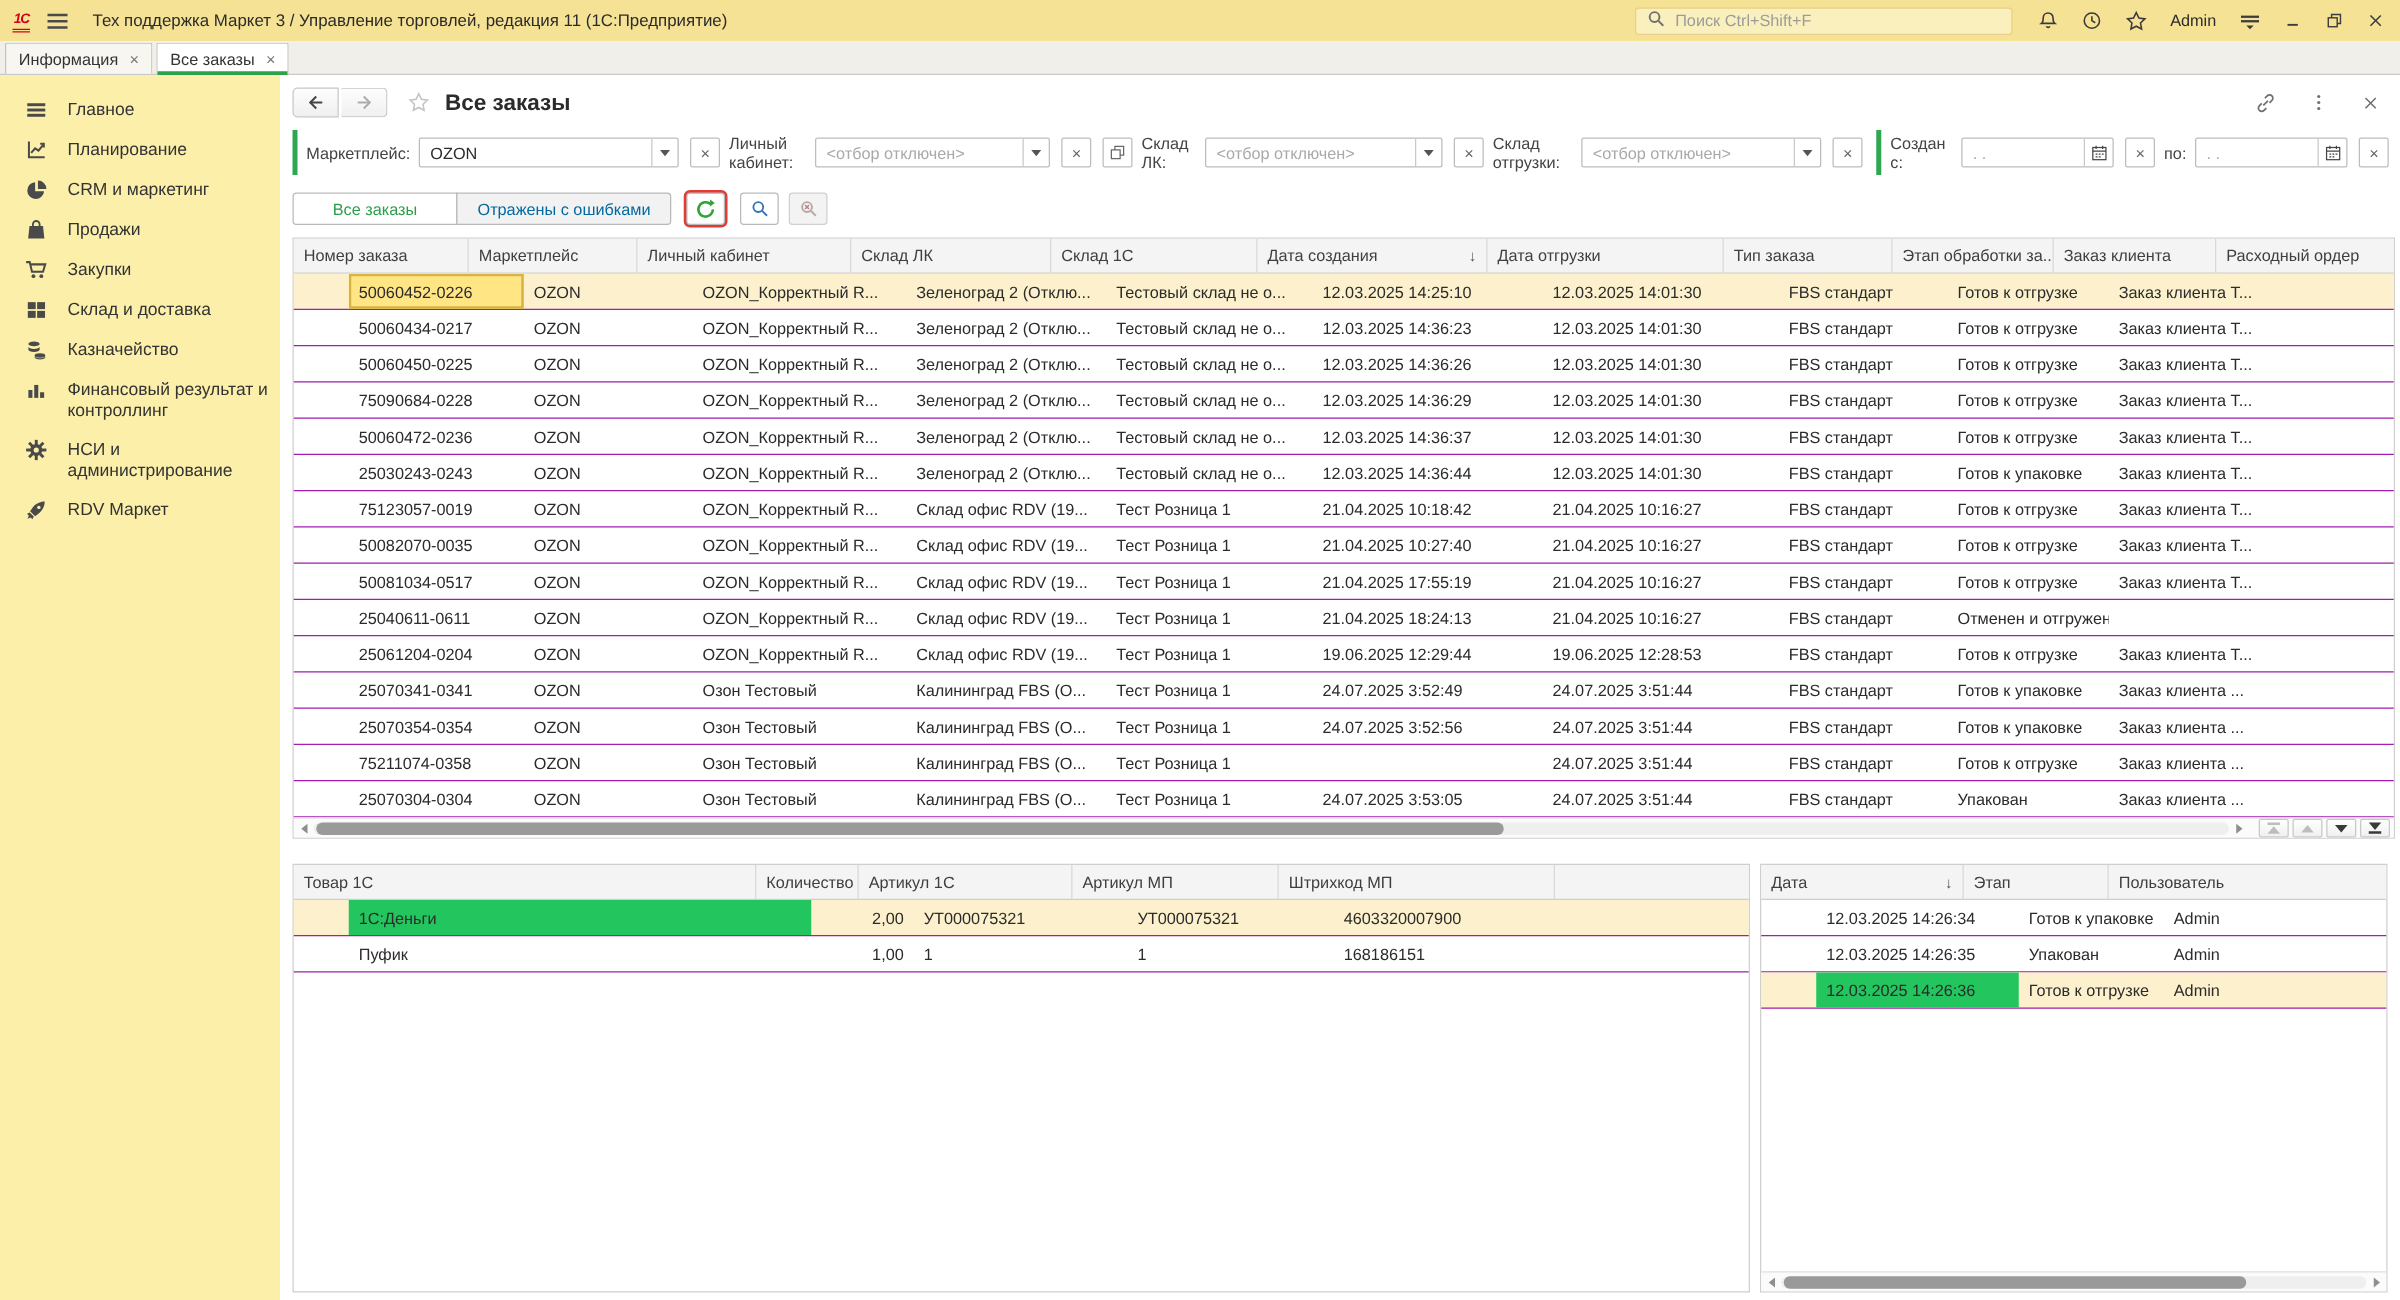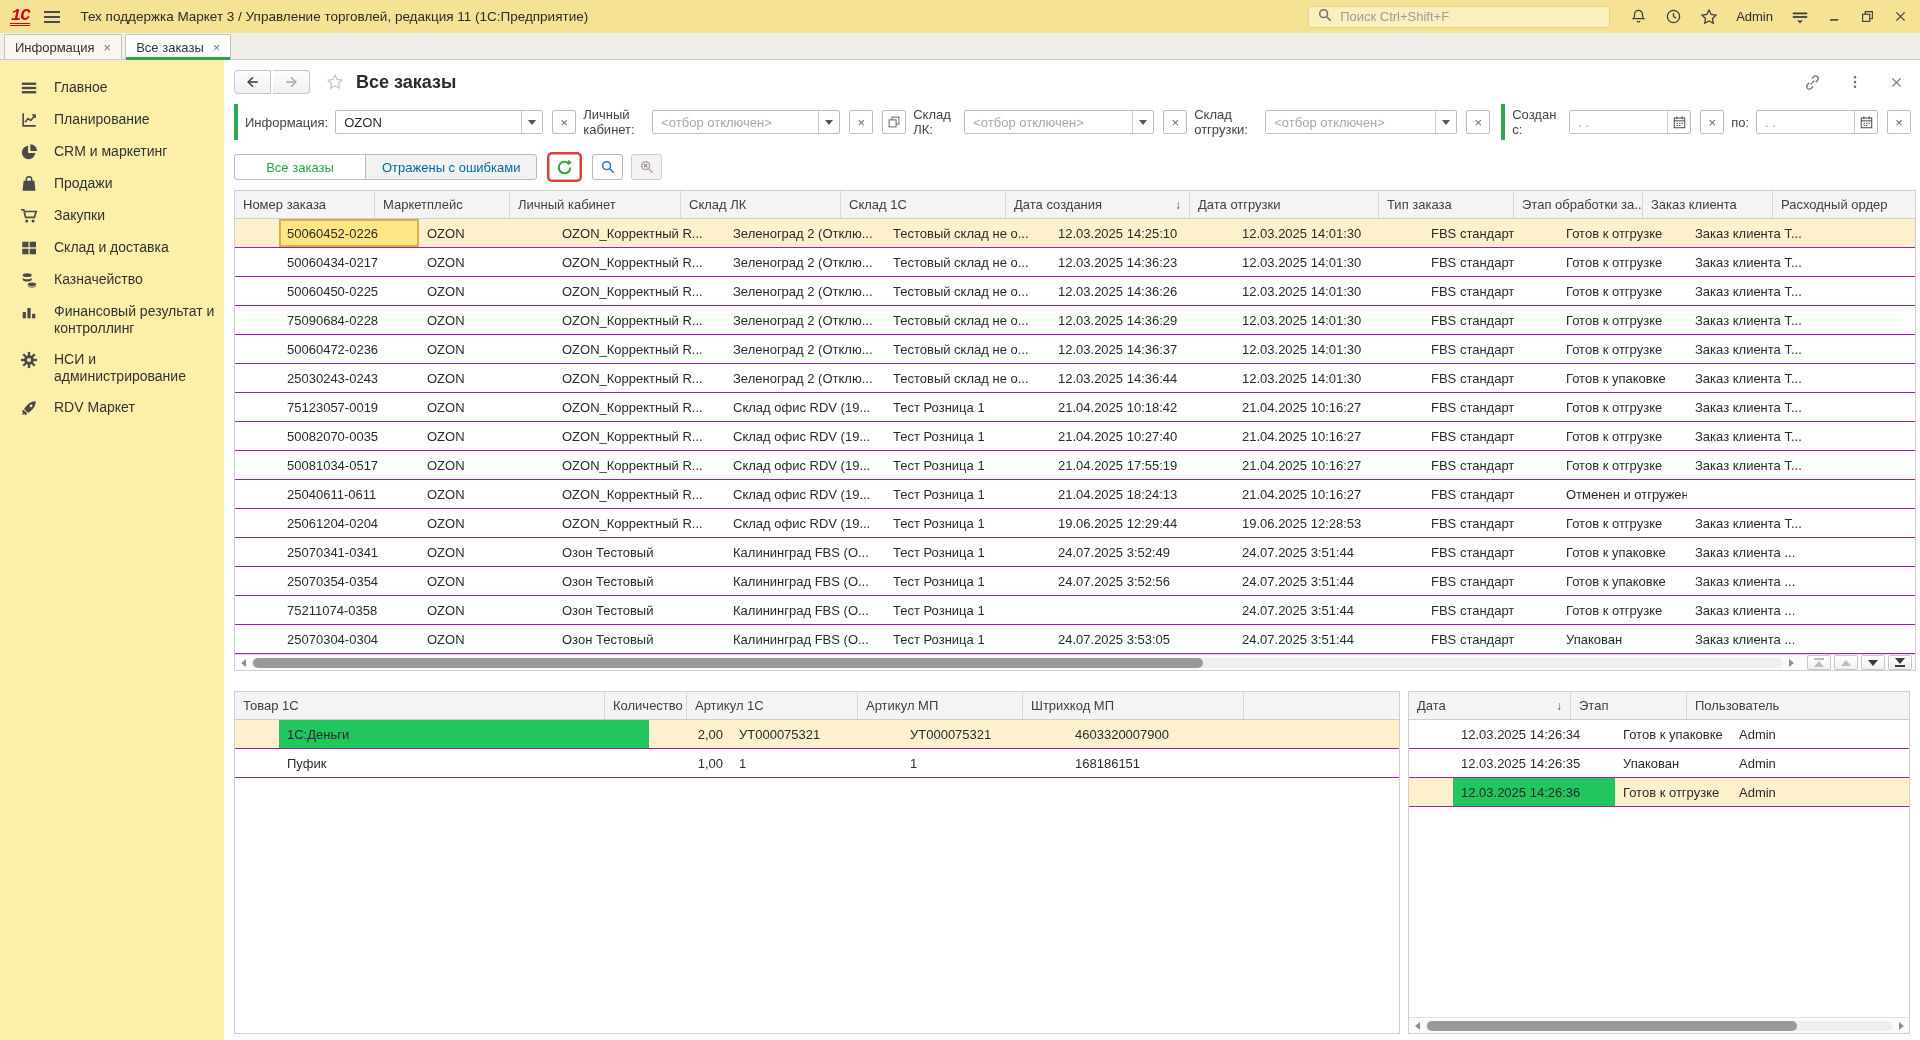--- a/index.html
+++ b/index.html
@@ -2,21 +2,21 @@
 <html><head>
 <meta charset="utf-8">
 <style>
   * { margin:0; padding:0; box-sizing:border-box; }
   html,body { width:1920px; height:1040px; }
   body { font-family:"Liberation Sans", sans-serif; background:#fff; overflow:hidden; }
   .app { width:1920px; height:1040px; position:relative; display:flex; flex-direction:column; background:#fff; }
 
   
   .titlebar { height:33px; background:#F5E294; display:flex; align-items:center; padding:0 12px 0 10px; gap:12px; flex:none; }
-  .logo1c { color:#D6001C; font-weight:bold; font-size:17px; font-style:italic; letter-spacing:-1px; border-bottom:3px double #D6001C; line-height:15px; padding:0 1px;font-family:Liberation Mono, monospace; }
+  .logo1c { color:#D6001C; font-weight:bold; font-size:11px; font-style:italic; letter-spacing:-1px; border-bottom:3px double #D6001C; line-height:15px; padding:0 1px; }
   .tb-burger { display:flex; flex-direction:column; gap:3px; cursor:pointer; padding:2px; }
   .tb-burger i { display:block; width:16px; height:2px; background:#4A4A4A; }
   .tb-title { font-size:13.5px; color:#2B2B2B; margin-left:6px; white-space:nowrap; }
   .tb-search { margin-left:auto; width:302px; height:22px; background:#FAF0BE; border:1px solid #E7D089; border-radius:3px; display:flex; align-items:center; gap:7px; padding:0 8px; color:#9B9B9B; font-size:13px; cursor:text; }
   .tb-search svg { color:#6F6F6F; flex:none; }
   .tb-icons { display:flex; align-items:center; gap:18px; color:#3C3C3C; margin-left:8px; }
   .tb-icons .ic { display:flex; align-items:center; justify-content:center; cursor:pointer; }
   .tb-user { font-size:13px; color:#2B2B2B; cursor:pointer; }
 
   
@@ -329,21 +329,21 @@
           <span class="ic">
               <svg viewBox="0 0 20 20" width="15" height="15" fill="none" stroke="currentColor" stroke-width="1.6">
                 <path d="M4.5 4.5l11 11M15.5 4.5l-11 11"></path>
               </svg>
             </span>
         </div>
       </div>
 
       <div class="filter-row">
         <span class="green-bar"></span>
-        <span class="flabel">Информация:</span>
+        <span class="flabel">Маркетплейс:</span>
         <span class="combo" style="width:208px;">
           <span class="val">OZON</span>
           <span class="caret">
               <i></i>
             </span>
         </span>
         <span class="sq">×</span>
 
         <span class="flabel" style="width:62px;">Личный кабинет:</span>
         <span class="combo" style="width:188px;">

